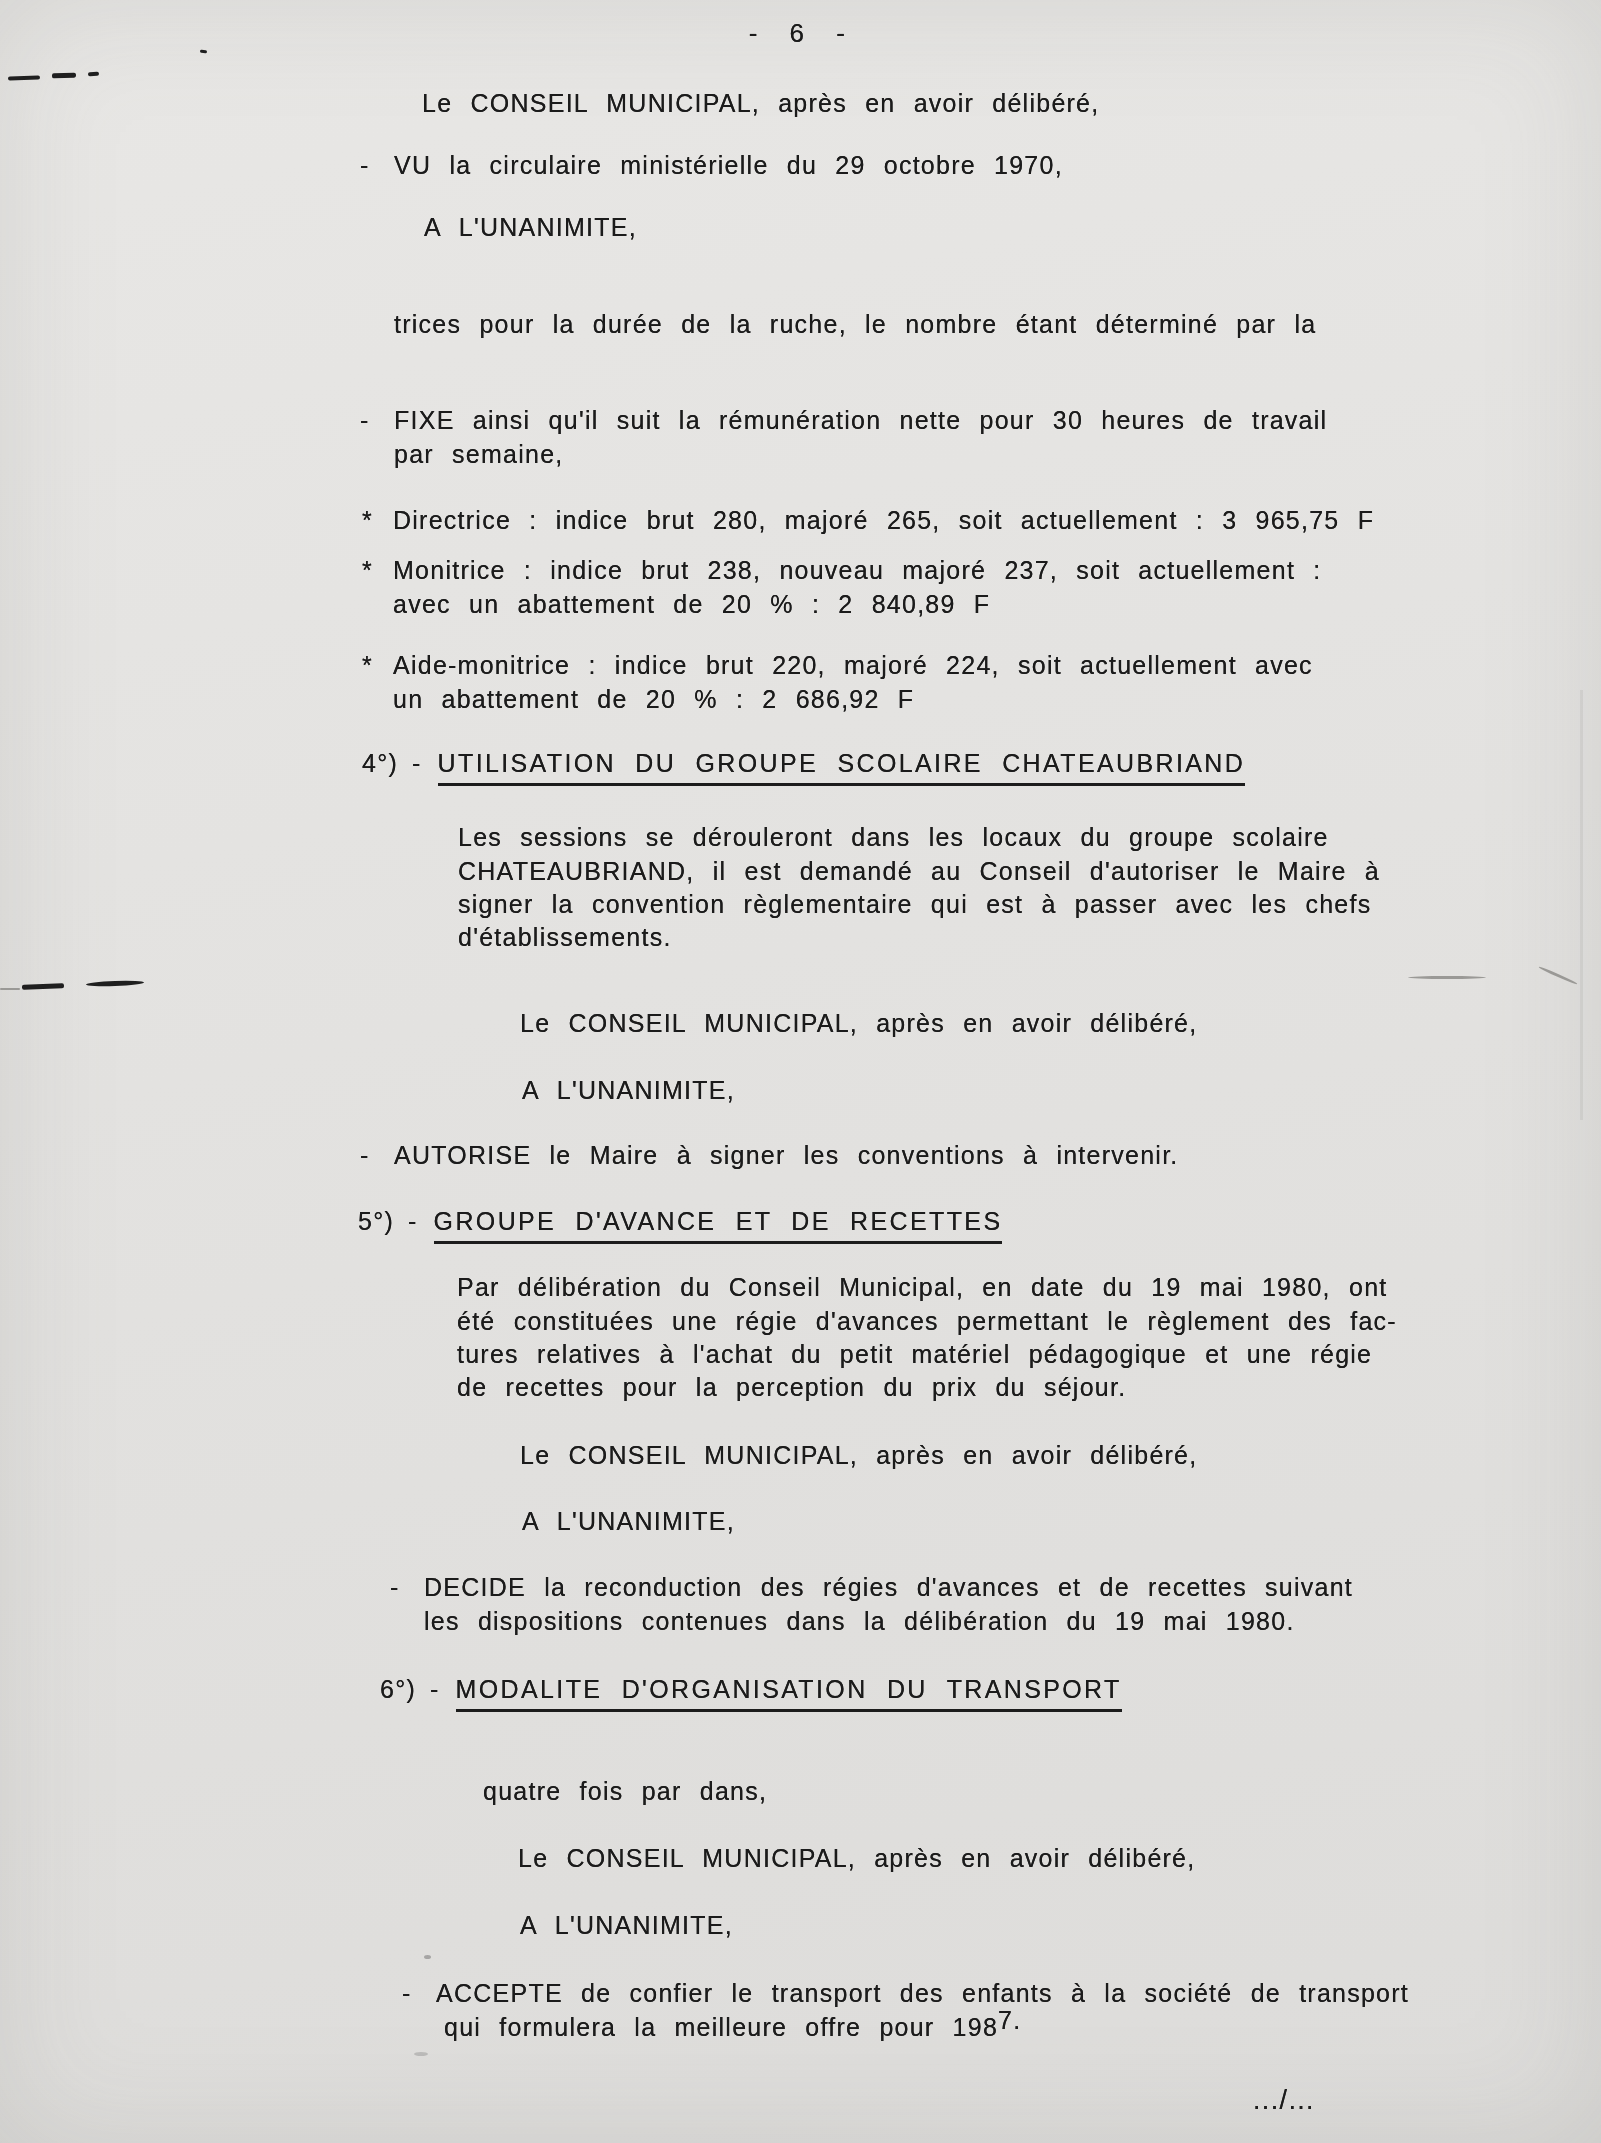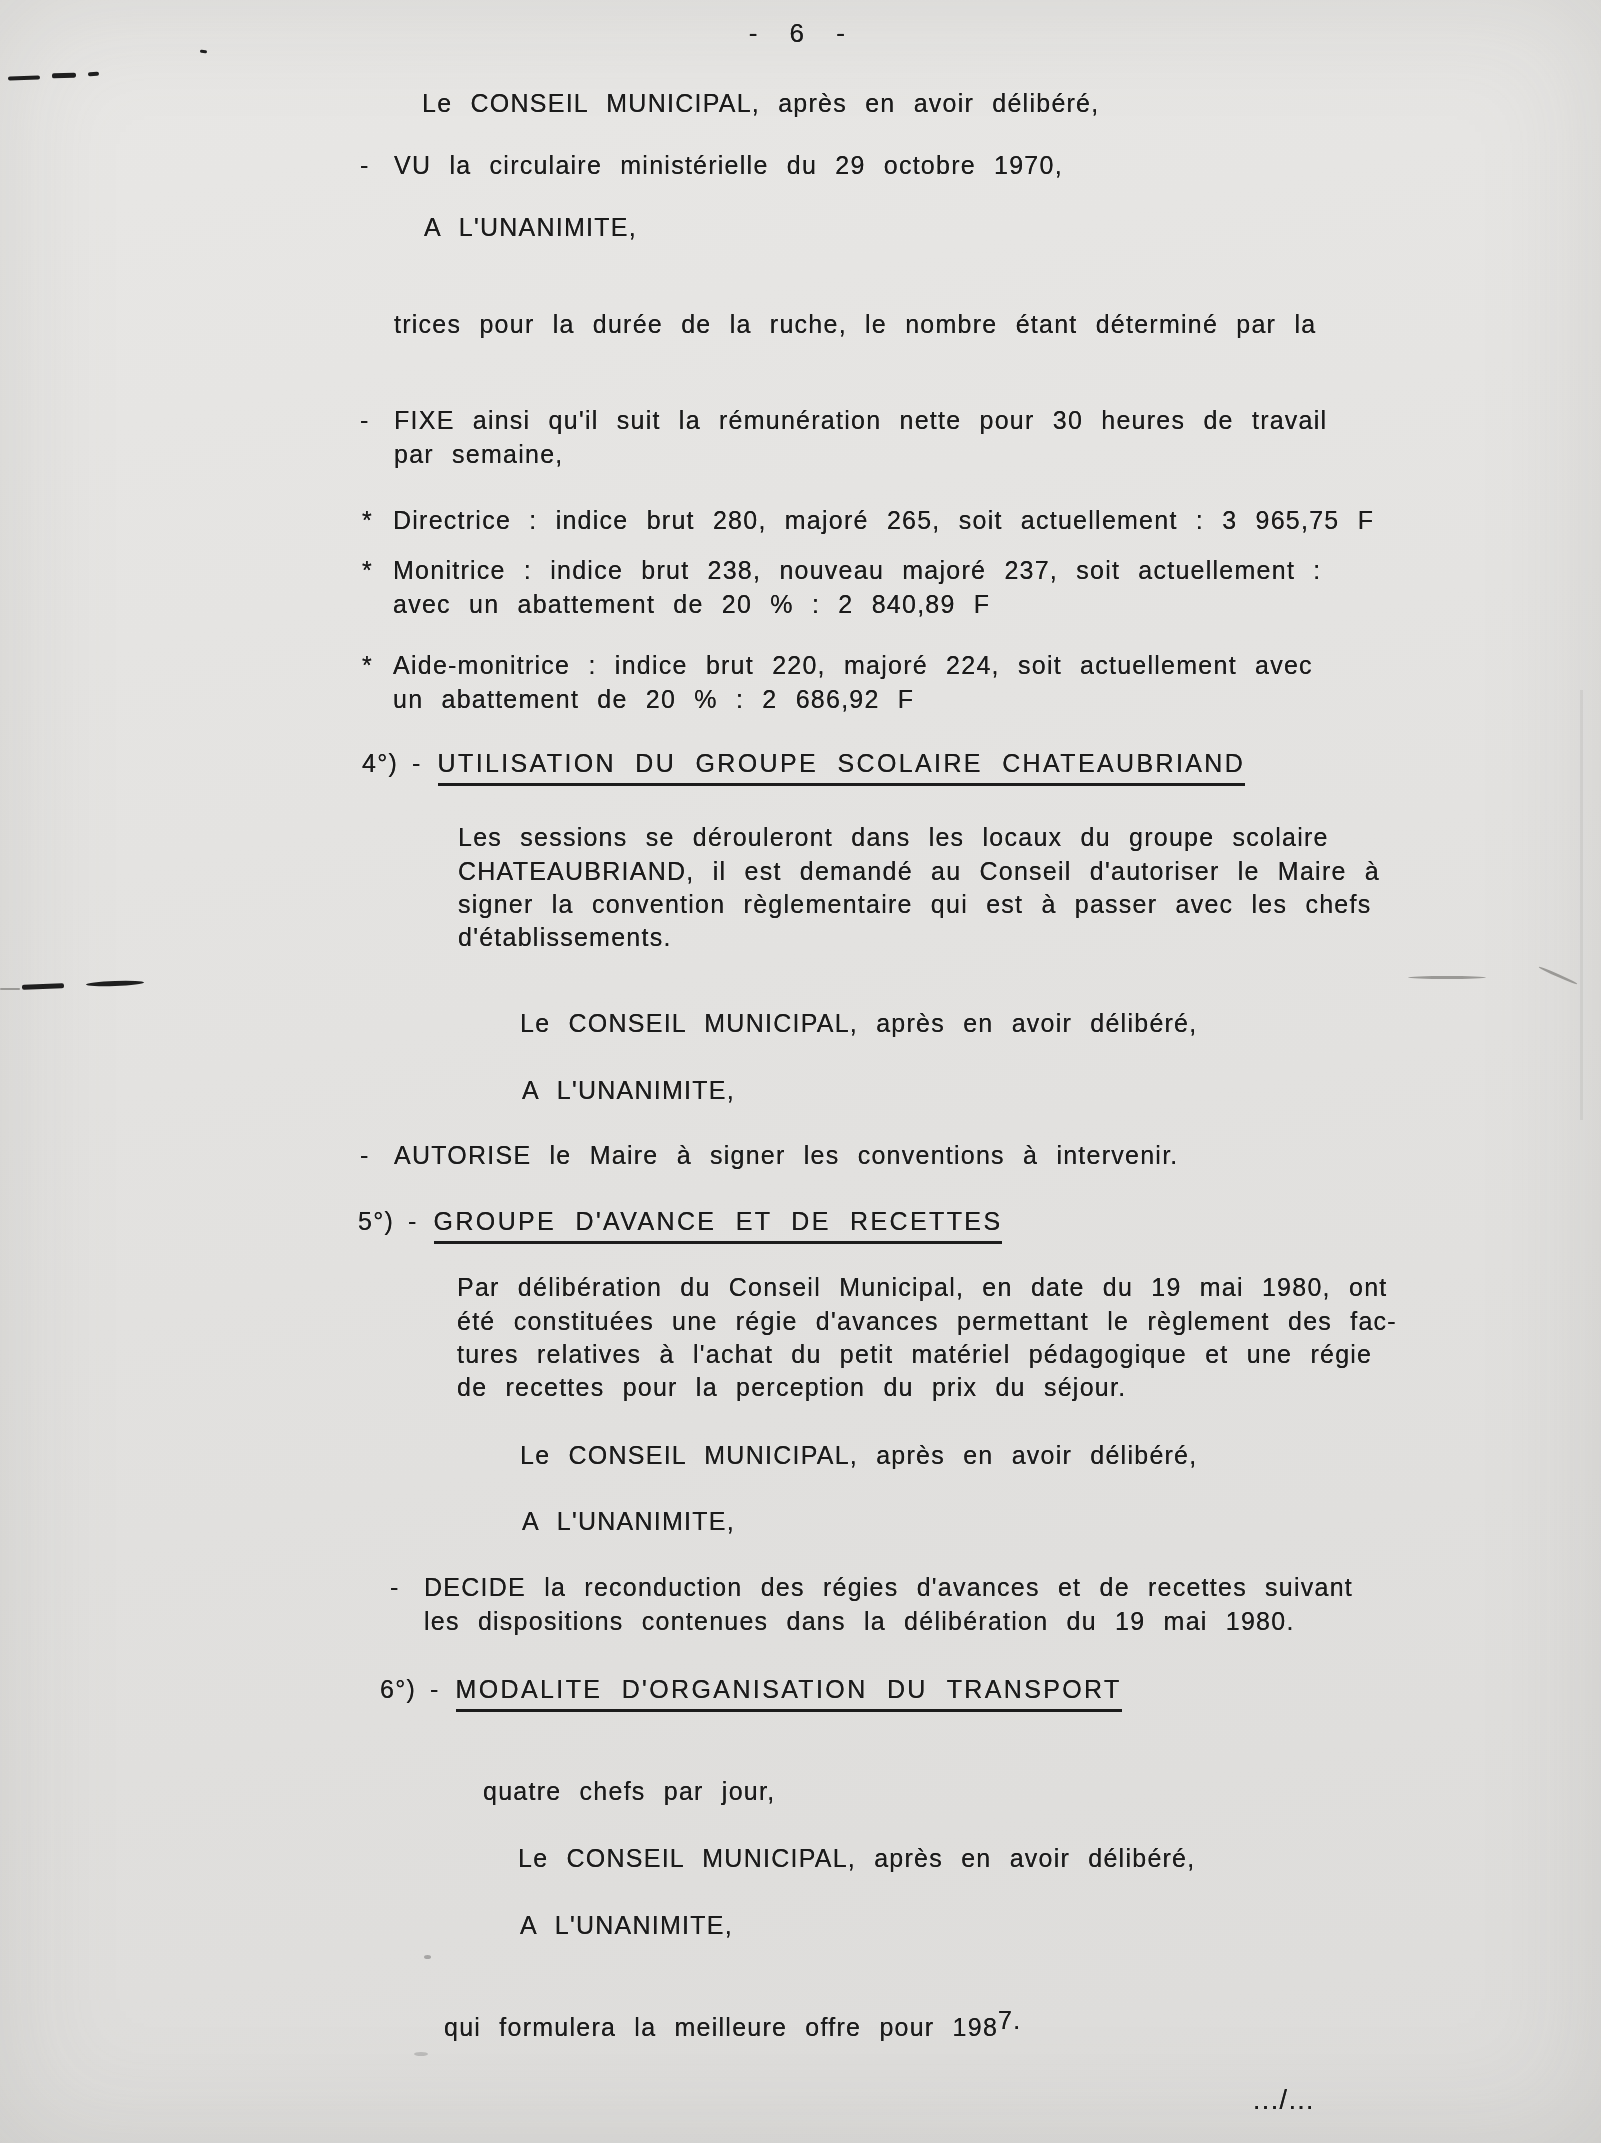--- a/index.html
+++ b/index.html
@@ -90,25 +90,26 @@
   <div class="line" style="top:1372px; left:457px;">de recettes pour la perception du prix du séjour.</div>
 
   <div class="line" style="top:1440px; left:520px;">Le CONSEIL MUNICIPAL, après en avoir délibéré,</div>
   <div class="line" style="top:1506px; left:522px;">A L'UNANIMITE,</div>
 
   <div class="line" style="top:1572px; left:390px;"><span class="mk">-</span><span>DECIDE la reconduction des régies d'avances et de recettes suivant</span></div>
   <div class="line" style="top:1606px; left:424px;">les dispositions contenues dans la délibération du 19 mai 1980.</div>
 
   <div class="line heading" style="top:1674px; left:380px;"><span class="num">6°)</span><span class="sep">-</span><span class="h-title">MODALITE D'ORGANISATION DU TRANSPORT</span></div>
 
-  <div class="line" style="top:1776px; left:483px;">quatre chefs par jour,</div>
+  <div class="line" style="top:1776px; left:483px;">quatre fois par dans,</div>
 
   <div class="line" style="top:1843px; left:518px;">Le CONSEIL MUNICIPAL, après en avoir délibéré,</div>
   <div class="line" style="top:1910px; left:520px;">A L'UNANIMITE,</div>
 
+  <div class="line" style="top:1978px; left:402px;"><span class="mk">-</span><span>ACCEPTE de confier le transport des enfants à la société de transport</span></div>
   <div class="line" style="top:2012px; left:444px;"><span>qui formulera la meilleure offre pour 198</span><span style="position:relative; top:-7px;">7.</span></div>
 
   <div class="line cont-mark" style="top:2085px; left:1253px;">.../...</div>
 
   <div class="artifact" style="top:76px; left:8px;  width:32px; height:4px; transform:rotate(-2deg);"></div>
   <div class="artifact" style="top:73px; left:52px; width:24px; height:5px; transform:rotate(-2deg);"></div>
   <div class="artifact" style="top:72px; left:88px; width:11px; height:4px; transform:rotate(-3deg);"></div>
   <div class="artifact" style="top:50px; left:200px; width:7px; height:3px; transform:rotate(8deg);"></div>
 
   <div class="artifact" style="top:984px; left:22px; width:42px; height:5px; transform:rotate(-2deg);"></div>

